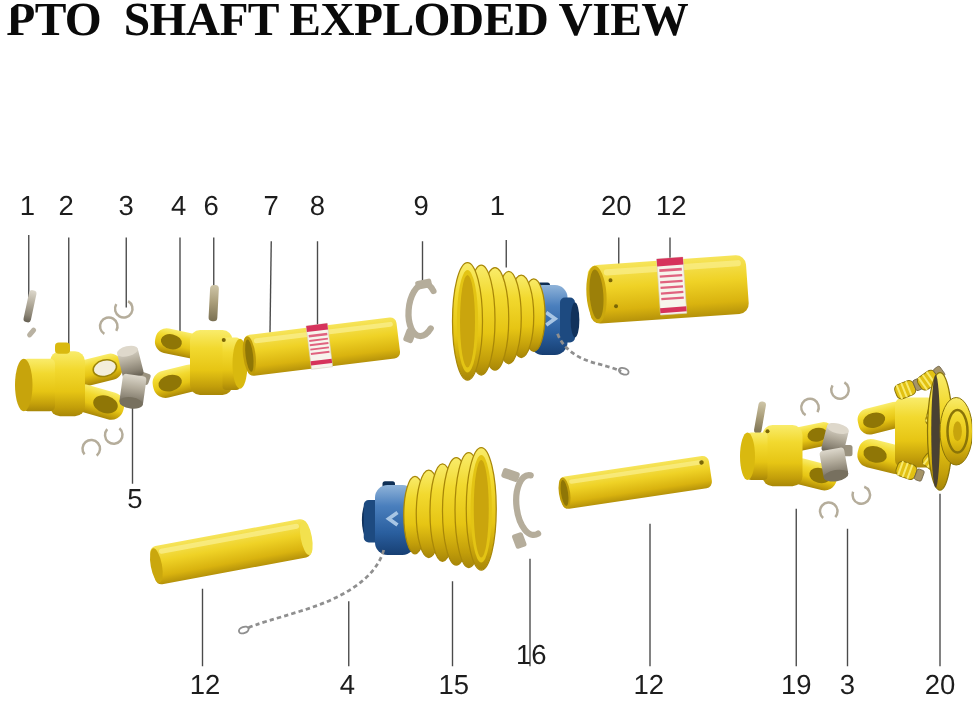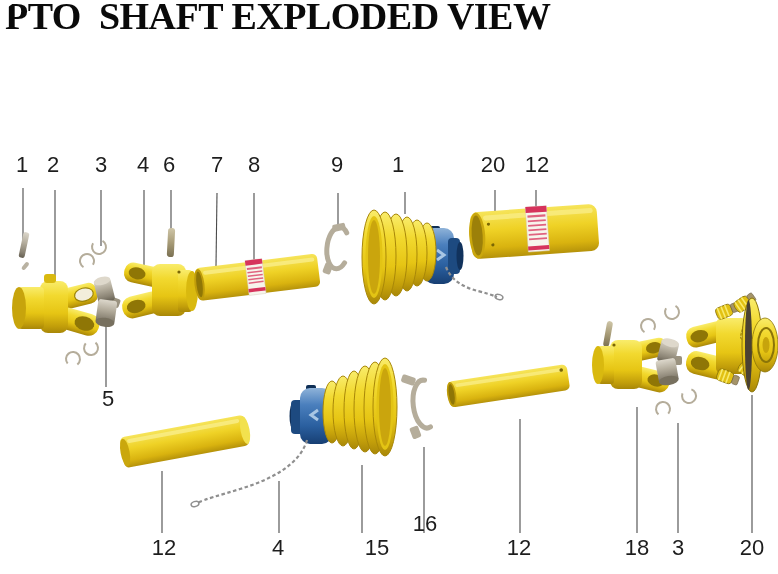--- a/index.html
+++ b/index.html
@@ -330,19 +330,19 @@
   <span class="num" style="left:169px;top:165px">6</span>
   <span class="num" style="left:217px;top:165px">7</span>
   <span class="num" style="left:254px;top:165px">8</span>
   <span class="num" style="left:337px;top:165px">9</span>
   <span class="num" style="left:398px;top:165px">1</span>
   <span class="num" style="left:493px;top:165px">20</span>
   <span class="num" style="left:537px;top:165px">12</span>
   <span class="num" style="left:108px;top:399px">5</span>
   <span class="num" style="left:164px;top:548px">12</span>
   <span class="num" style="left:278px;top:548px">4</span>
-  <span class="num" style="left:377px;top:548px">15</span>
+  <span class="num" style="left:363px;top:548px">15</span>
   <span class="num" style="left:425px;top:524px">16</span>
   <span class="num" style="left:519px;top:548px">12</span>
-  <span class="num" style="left:637px;top:548px">18</span>
+  <span class="num" style="left:637px;top:548px">19</span>
   <span class="num" style="left:678px;top:548px">3</span>
   <span class="num" style="left:752px;top:548px">20</span>
 </div>
 
 </body></html>

